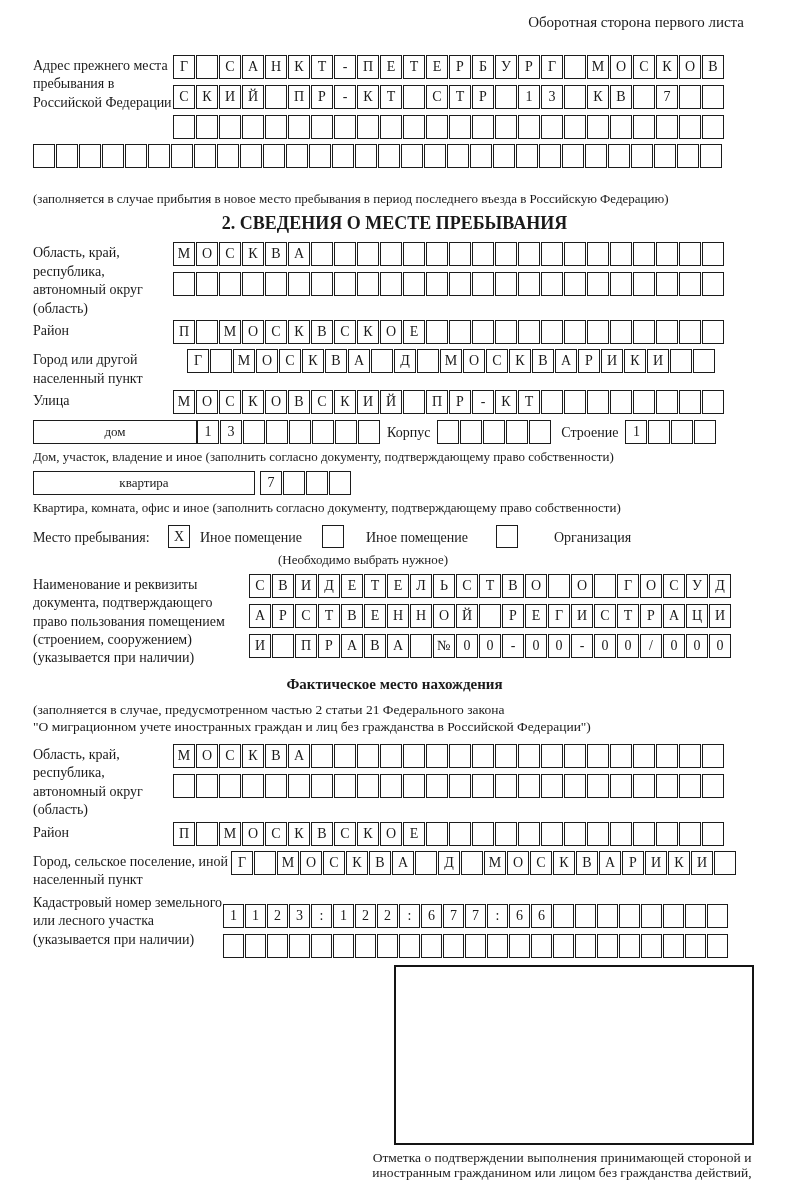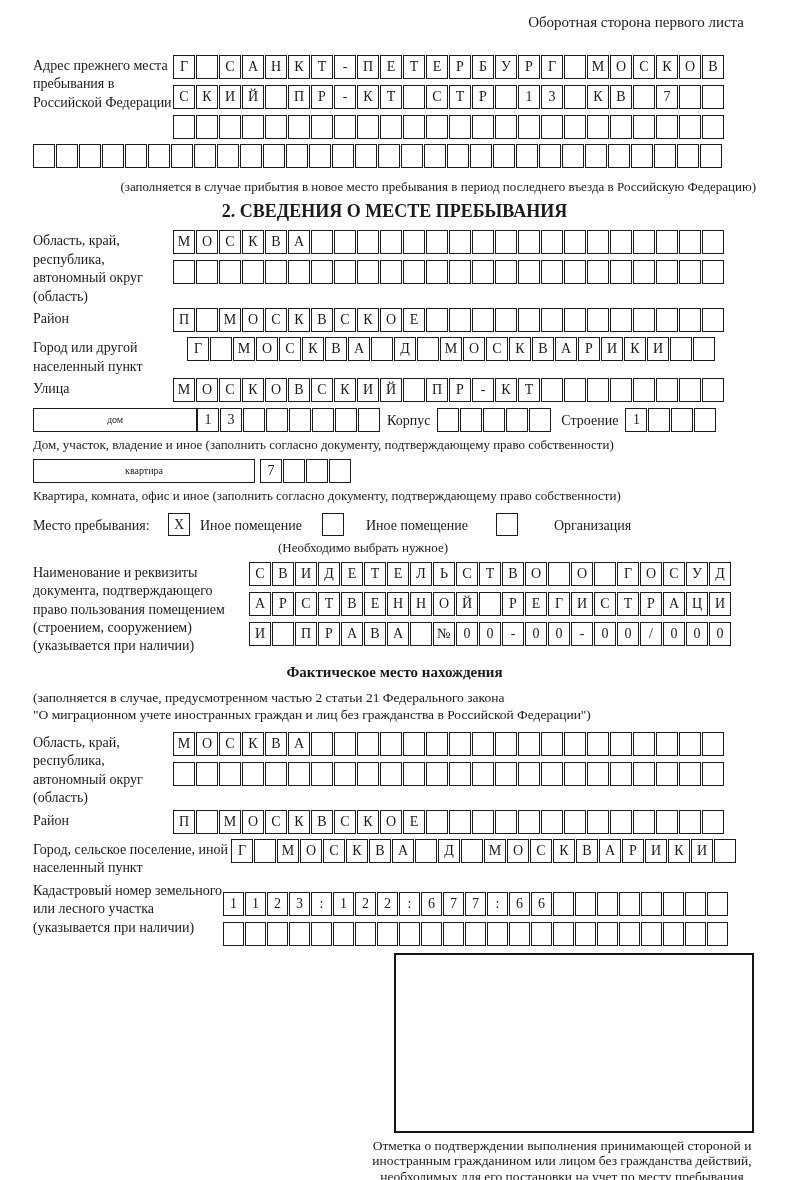--- a/index.html
+++ b/index.html
@@ -12,24 +12,24 @@
   .flabel-k{width:190px;}
   .flabel-g{width:198px;}
   .cells{white-space:nowrap;height:27px;margin-bottom:3px;}
   .cell{display:inline-block;box-sizing:content-box;width:20px;height:22px;border:1.6px solid #1c1c1c;
         margin-right:1px;text-align:center;font-size:14px;line-height:22px;vertical-align:top;
         font-family:"Liberation Serif",serif;}
   .cells-k .cell{width:19px;}
   .indent14{margin-left:14px;}
   .full-row{margin-bottom:2px;}
   .note{font-size:13px;line-height:1.25;}
-  .note-center{text-align:right;margin:8px 0 4px 0;}
+  .note-center{text-align:left;margin:20px 0 4px 0;}
   .sec-title{text-align:center;font-weight:bold;font-size:18px;margin:6px 0 8px 0;}
   .box-label{display:inline-block;box-sizing:content-box;border:1.6px solid #1c1c1c;height:22px;
-             line-height:22px;text-align:center;font-size:10px;vertical-align:top;}
+             line-height:22px;text-align:center;font-size:13px;vertical-align:top;}
   .inline-label{display:inline-block;font-size:14px;line-height:25px;vertical-align:top;}
   .checkbox{display:inline-block;box-sizing:content-box;width:20px;height:21px;border:1.6px solid #1c1c1c;
             text-align:center;font-size:14px;line-height:21px;vertical-align:top;}
   .mesto-row{display:flex;align-items:flex-start;font-size:14px;margin-top:8px;}
   .mesto-row .lbl{line-height:25px;}
   .choose-note{width:330px;margin-left:165px;text-align:center;font-size:13px;margin-top:2px;margin-bottom:6px;}
   .fact-title{text-align:center;font-weight:bold;font-size:15px;margin:8px 0 8px 0;}
   .fact-note{text-align:left;font-size:13.5px;line-height:1.3;margin-bottom:8px;}
   .stamp-box{width:356px;height:176px;border:2px solid #141414;margin-left:auto;margin-right:2px;margin-top:4px;}
   .stamp-caption{width:400px;margin-left:auto;margin-right:-6px;text-align:center;font-size:13.5px;line-height:1.15;margin-top:5px;}

